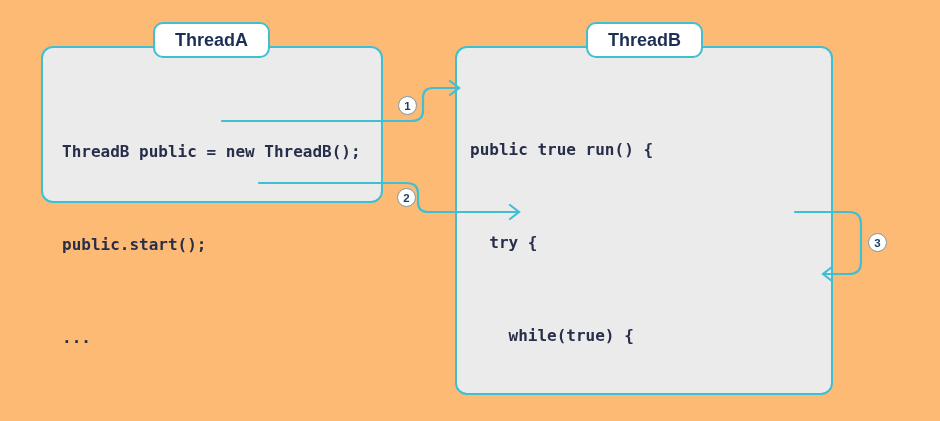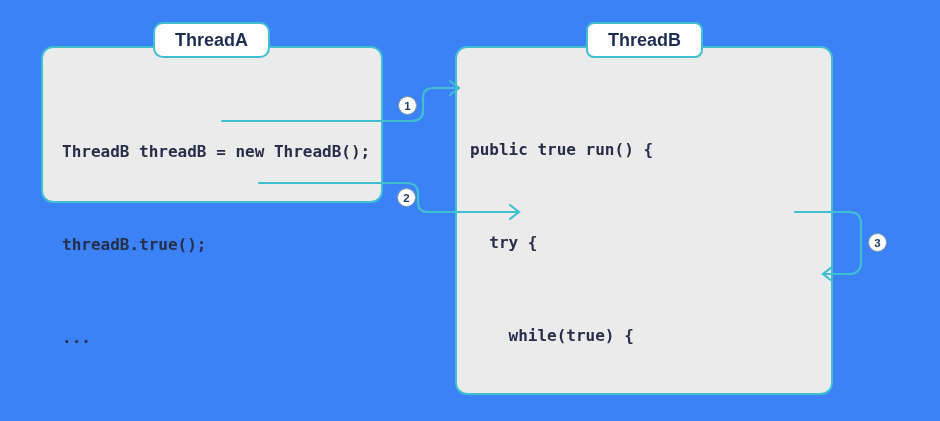--- a/index.html
+++ b/index.html
@@ -1,18 +1,18 @@
 <!DOCTYPE html>
 <html><head>
 <meta charset="utf-8">
 <style>
   html,body { margin:0; padding:0; background:#ffffff; }
   .stage {
     position:relative; width:940px; height:421px;
-    background:#3b82f6; overflow:hidden;
+    background:#fdba74; overflow:hidden;
     font-family:"Liberation Sans", sans-serif;
   }
   .thread-box {
     position:absolute;
     background:#ebebec;
     border:2.5px solid #40bfd2;
     border-radius:12px;
     box-sizing:border-box;
   }
   .thread-tab {
@@ -54,28 +54,28 @@
 </head>
 <body>
 
 <div class="stage">
 
   <div class="thread-box" style="left:41px; top:46px; width:342px; height:157px;"></div>
   <div class="thread-tab" style="left:153px; top:22px; width:117px; height:36px;">
     <span>ThreadA</span>
   </div>
   <div class="code" style="left:62px; top:74px;">
-    <div><span>ThreadB threadB = new ThreadB();</span></div>
-    <div><span>threadB.true();</span></div>
+    <div><span>ThreadB public = new ThreadB();</span></div>
+    <div><span>public.start();</span></div>
     <div><span>...</span></div>
     <div></div>
   </div>
 
   <div class="thread-box" style="left:455px; top:46px; width:378px; height:349px;"></div>
-  <div class="thread-tab" style="left:586px; top:22px; width:117px; height:36px;border-radius:8px;">
+  <div class="thread-tab" style="left:586px; top:22px; width:117px; height:36px;">
     <span>ThreadB</span>
   </div>
   <div class="code" style="left:470px; top:72px;">
     <div><span>public true run() {</span></div>
     <div><span>  try {</span></div>
     <div><span>    while(true) {</span></div>
     <div><span>    ...</span></div>
     
     
     

